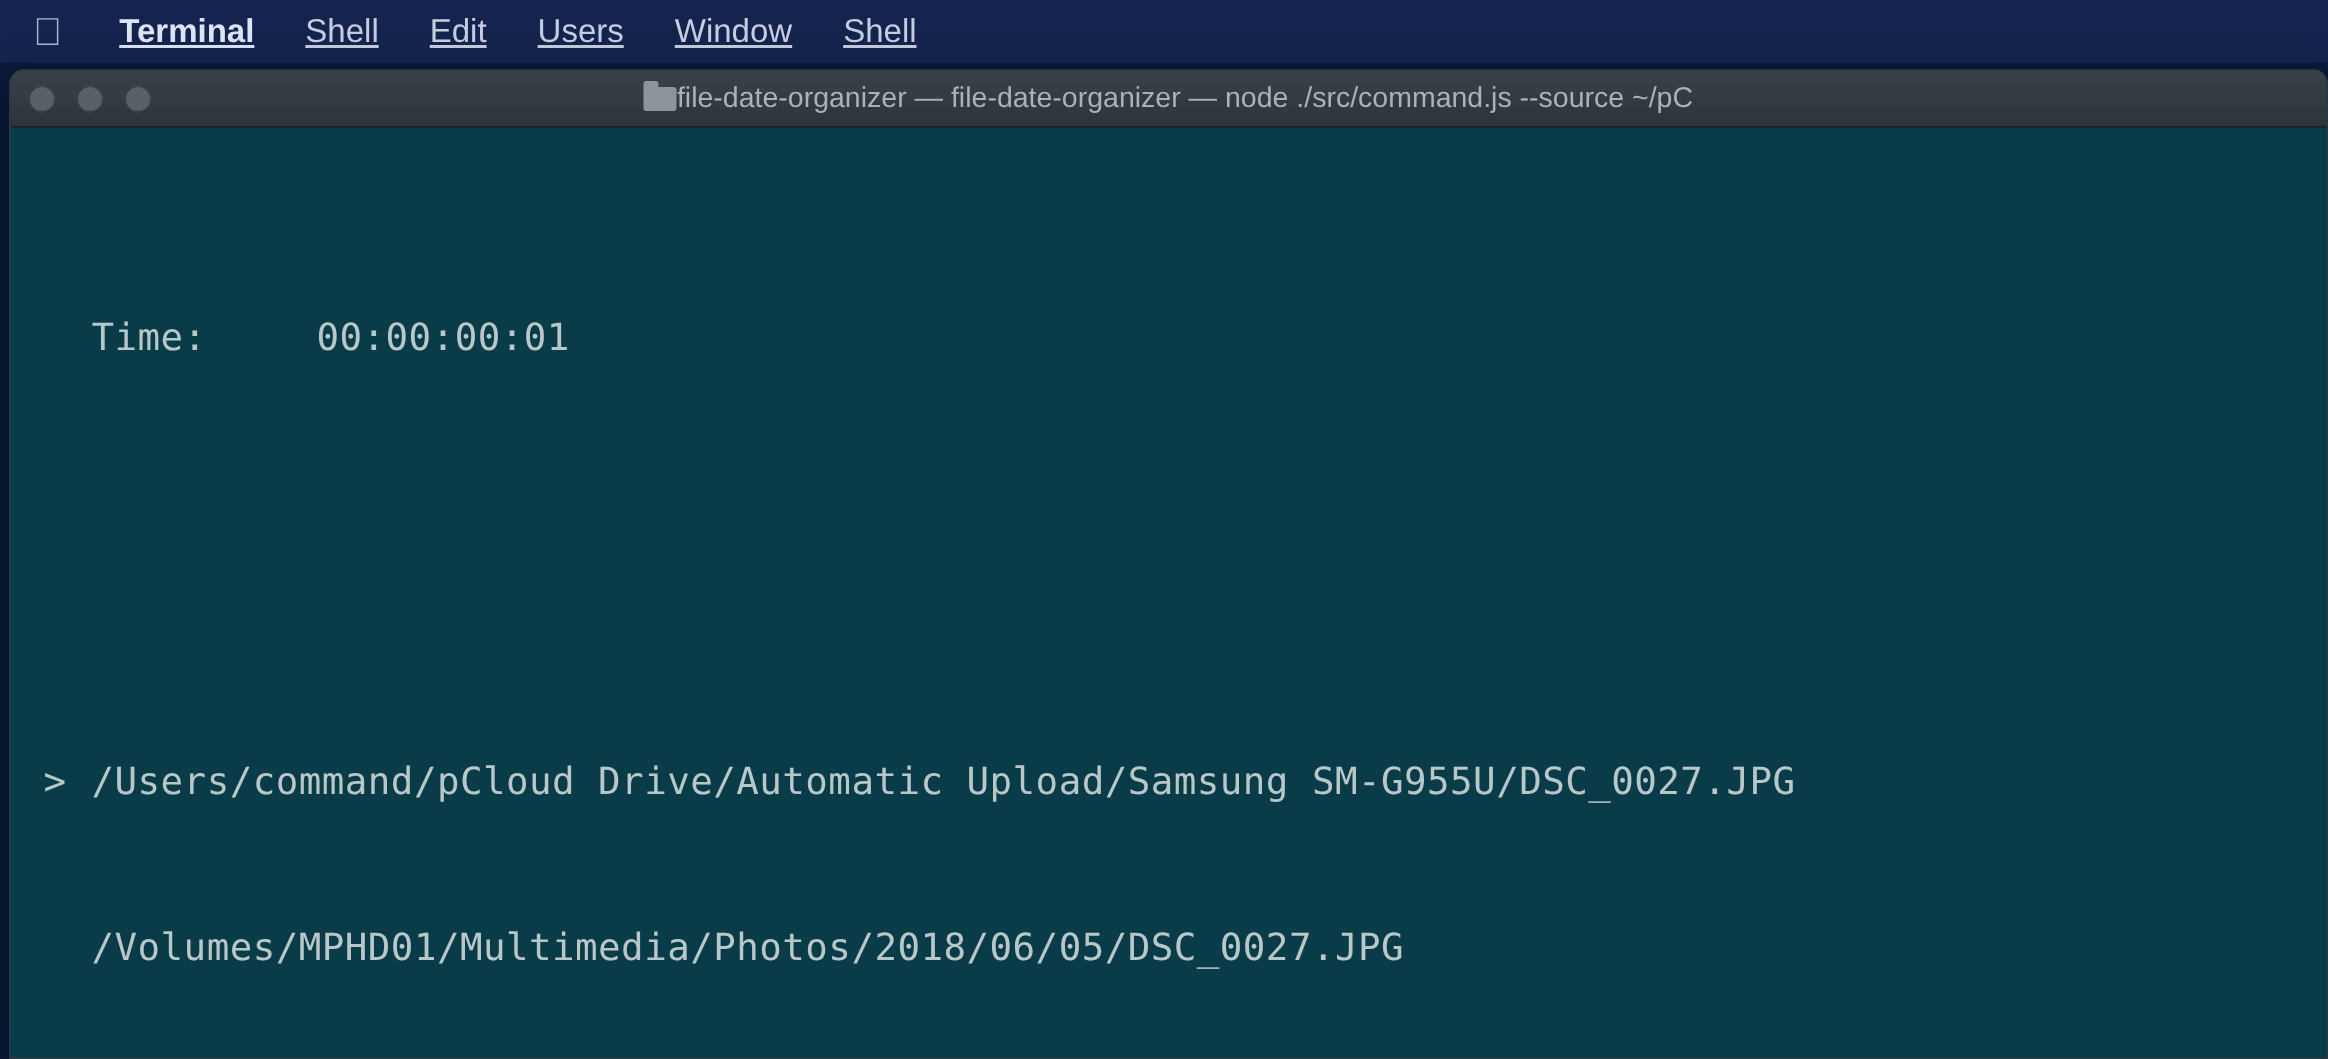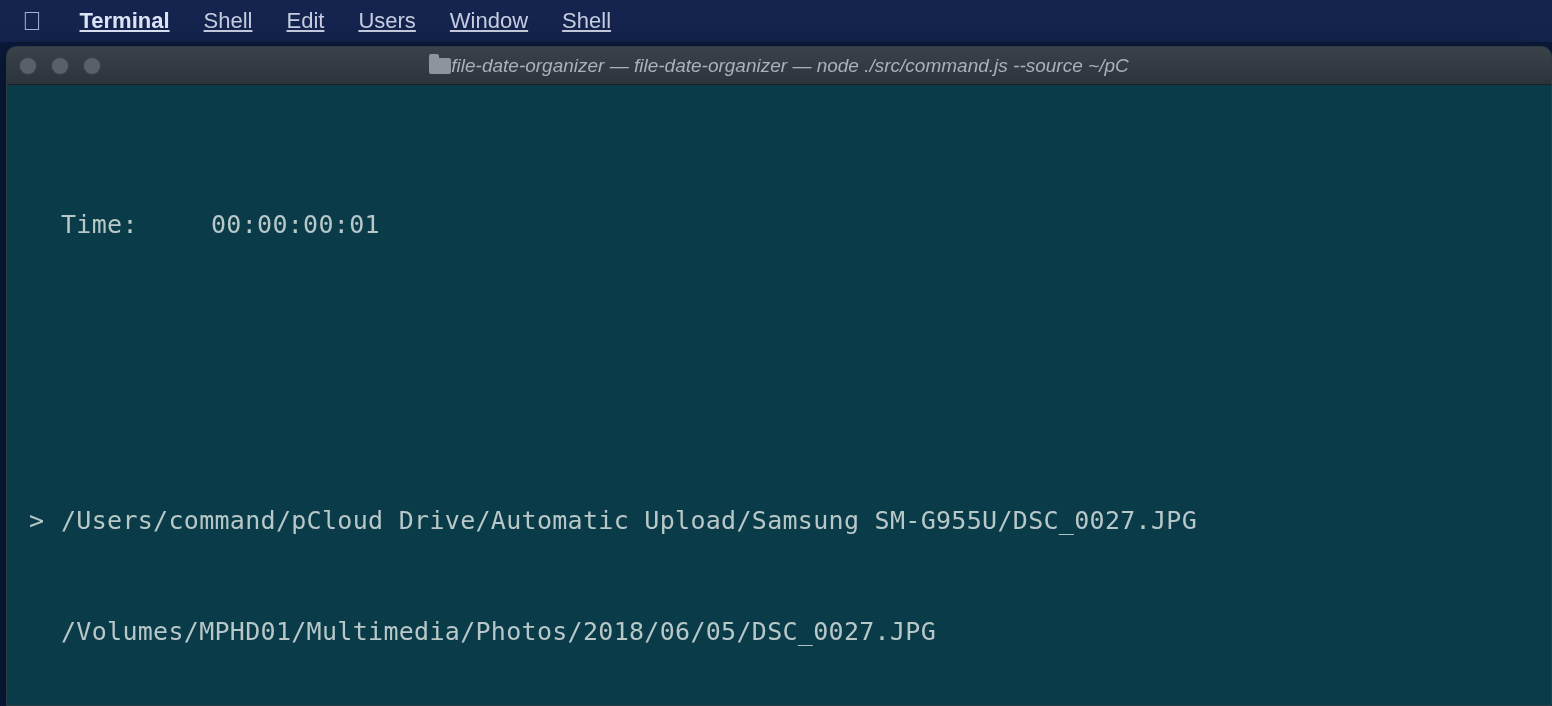--- a/index.html
+++ b/index.html
@@ -58,21 +58,20 @@
     background: #5a6068;
     box-shadow: inset 0 0 0 1px rgba(0,0,0,.35);
   }
   .title-wrap {
     position: absolute;
     left: 0; right: 0;
     display: flex;
     justify-content: center;
     align-items: center;
     pointer-events: none;
-    font-style: italic;
   }
   .folder-icon {
     width: 22px; height: 16px;
     background: #8d949c;
     border-radius: 2px;
     position: relative;
   }
   .folder-icon::before {
     content: "";
     position: absolute;

